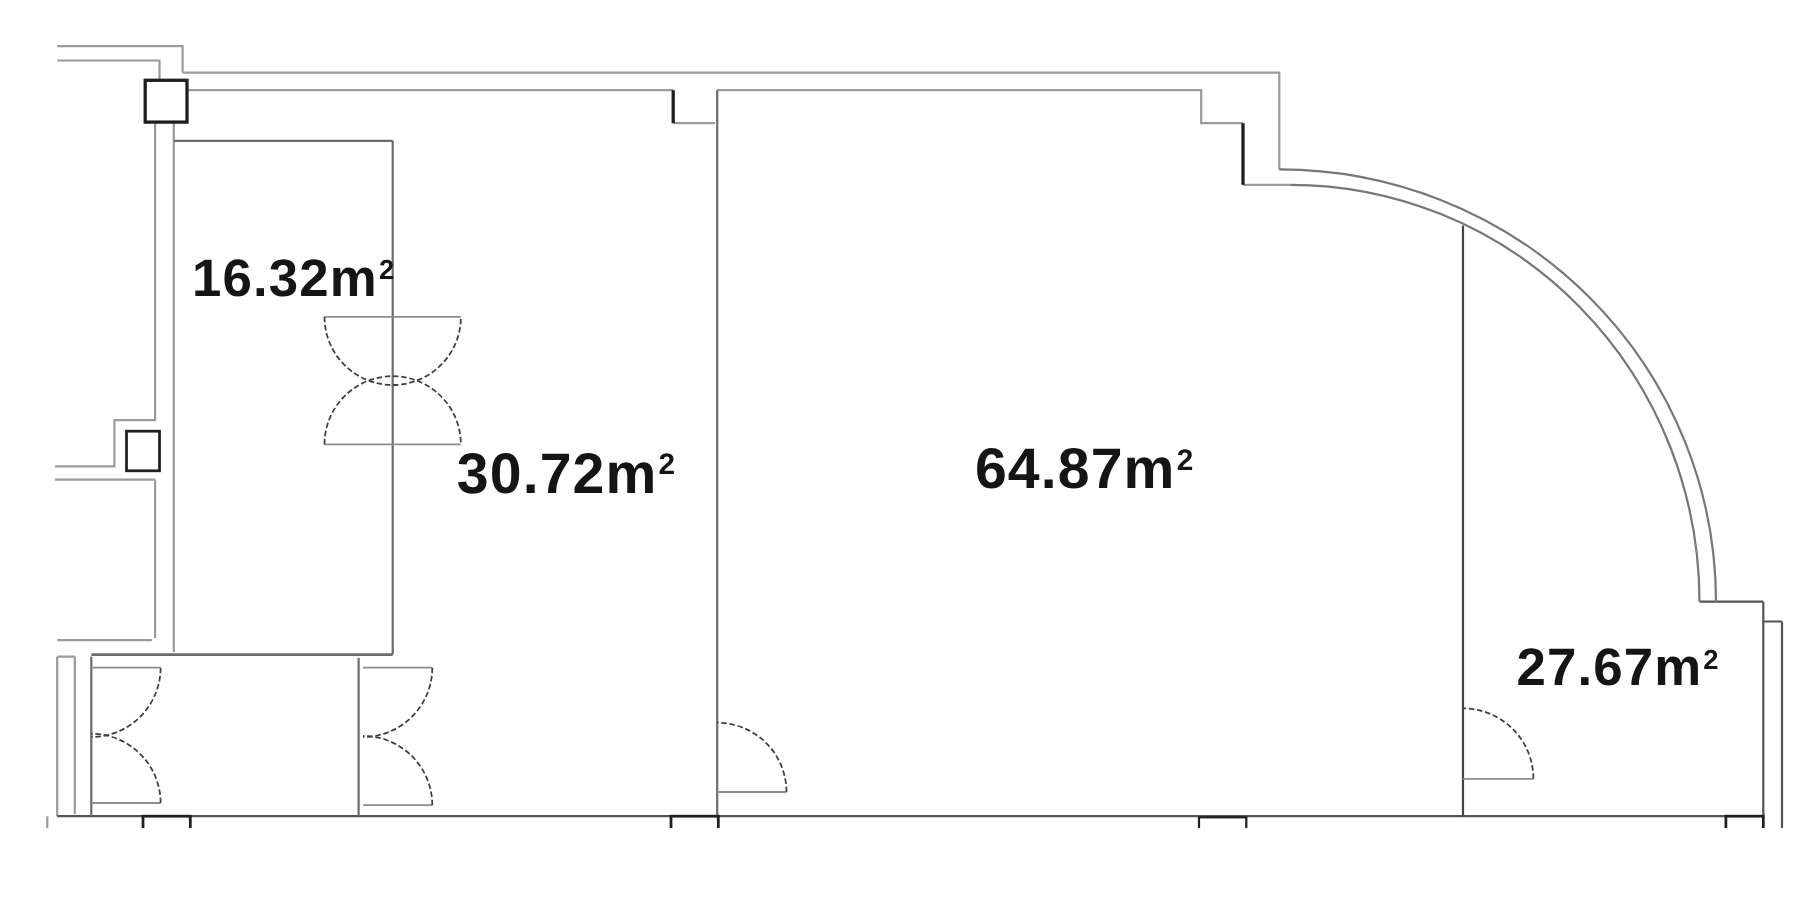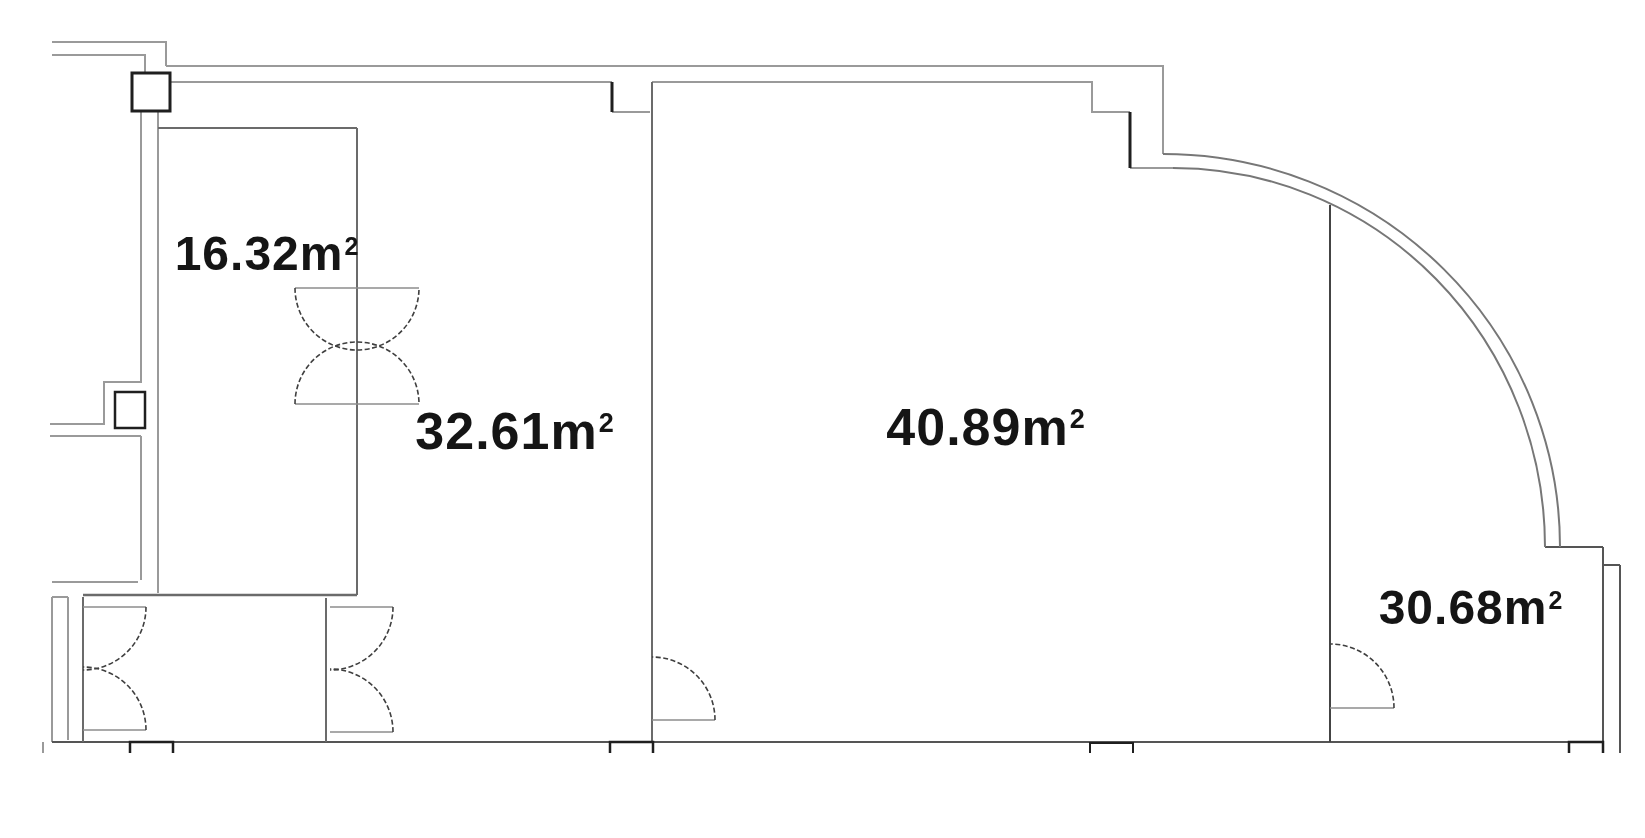--- a/index.html
+++ b/index.html
@@ -139,25 +139,25 @@
       <rect x="1090" y="743" width="43" height="35" stroke-width="2"></rect>
       <rect x="1569" y="742" width="34" height="38" stroke-width="2.5"></rect>
     </g>
   </svg>
 
   <div class="room-label fs48" style="left:266px; top:254px;">
     <span>16.32m</span><sup>2</sup>
   </div>
 
   <div class="room-label fs52" style="left:514px; top:431px;">
-    <span>32.61m</span><sup>2</sup>
+    <span>30.72m</span><sup>2</sup>
   </div>
 
   <div class="room-label fs52" style="left:985px; top:427px;">
-    <span>40.89m</span><sup>2</sup>
+    <span>64.87m</span><sup>2</sup>
   </div>
 
 
   <div class="room-label fs48" style="left:1470px; top:608px;">
-    <span>30.68m</span><sup>2</sup>
+    <span>27.67m</span><sup>2</sup>
   </div>
 
 </div>
 
 </body></html>

